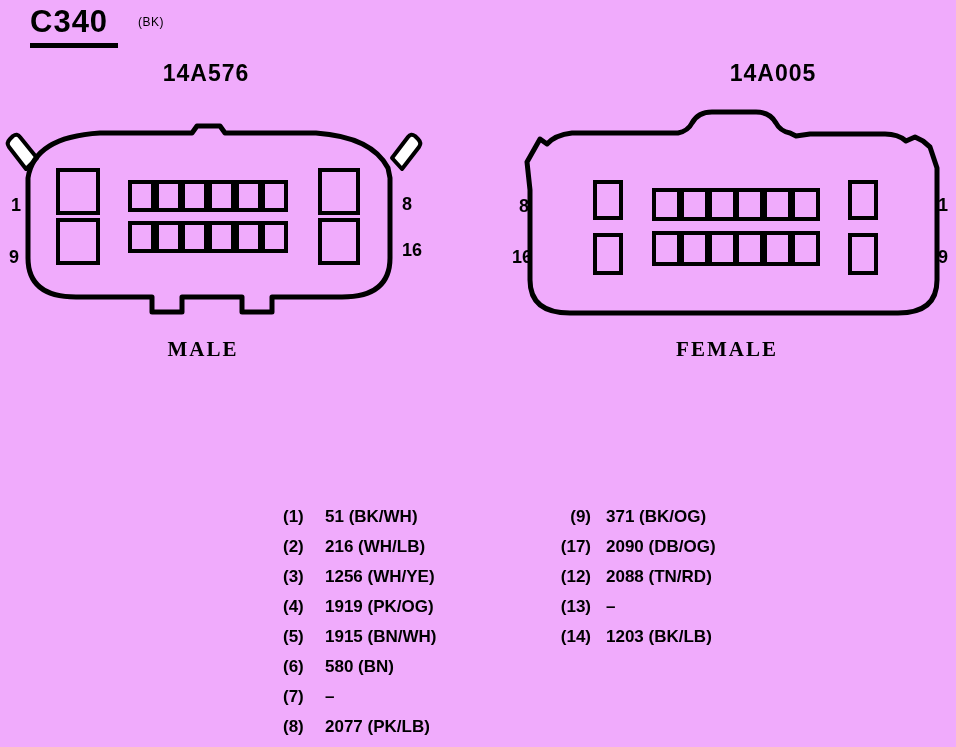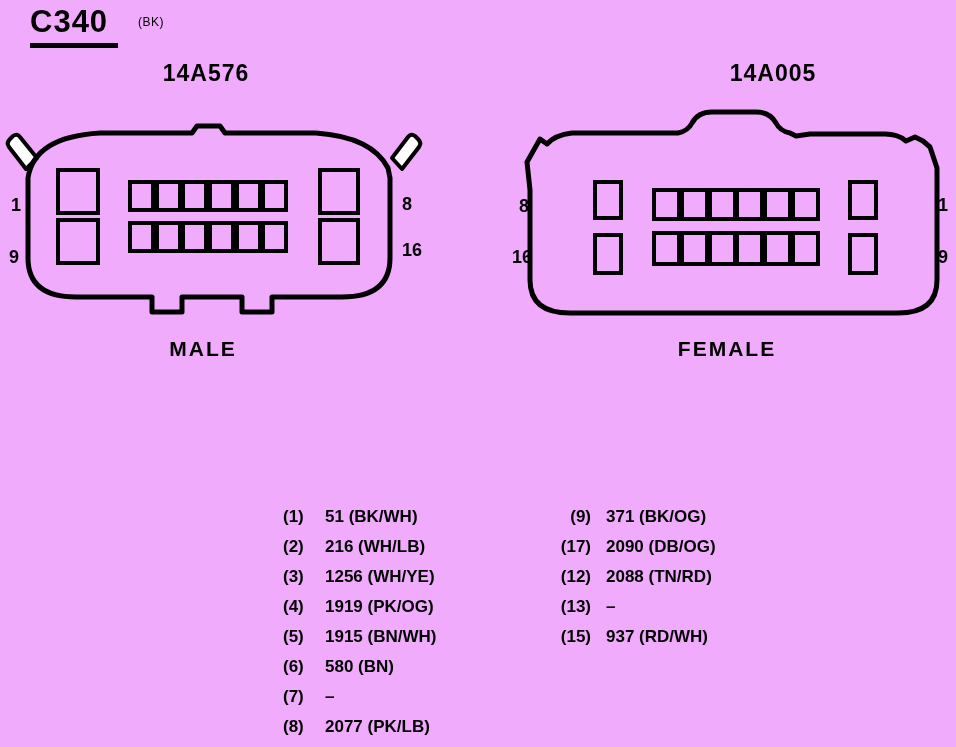--- a/index.html
+++ b/index.html
@@ -24,21 +24,21 @@
   .part-number {
     position: absolute; top: 60px;
     font-size: 23px; font-weight: bold; letter-spacing: 1px;
     transform: translateX(-50%); white-space: nowrap;
   }
   .male-pn   { left: 206px; }
   .female-pn { left: 734px; margin-left: 39px; }
   .gender-label {
     position: absolute; top: 337px;
     font-size: 21px; font-weight: bold; letter-spacing: 2px;
-    transform: translateX(-50%); white-space: nowrap;
+    transform: translateX(-50%); white-space: nowrap; font-family: Liberation Serif, serif;
   }
   .male-gender   { left: 203px; }
   .female-gender { left: 727px; }
   svg.connector { position: absolute; }
   .male-svg   { left: 0px;   top: 110px; }
   .female-svg { left: 500px; top: 100px; }
   svg .outline { fill: none; stroke: #000; stroke-width: 5; stroke-linejoin: round; stroke-linecap: round; }
   svg .wing    { fill: #fff; stroke: #000; stroke-width: 4; stroke-linejoin: round; }
   svg .cavity  { fill: none; stroke: #000; stroke-width: 4; }
   svg text.pin-lbl { font-family: "Liberation Sans", sans-serif; font-size: 18px; font-weight: bold; fill: #000; }
@@ -175,18 +175,18 @@
       </div>
     <div class="pin-row">
         <span class="pin-no">(12)</span>
         <span class="circuit">2088 (TN/RD)</span>
       </div>
     <div class="pin-row">
         <span class="pin-no">(13)</span>
         <span class="circuit">–</span>
       </div>
     <div class="pin-row">
-        <span class="pin-no">(15)</span>
-        <span class="circuit">937 (RD/WH)</span>
+        <span class="pin-no">(14)</span>
+        <span class="circuit">1203 (BK/LB)</span>
       </div>
   </div>
 
 </div>
 
 </body></html>

